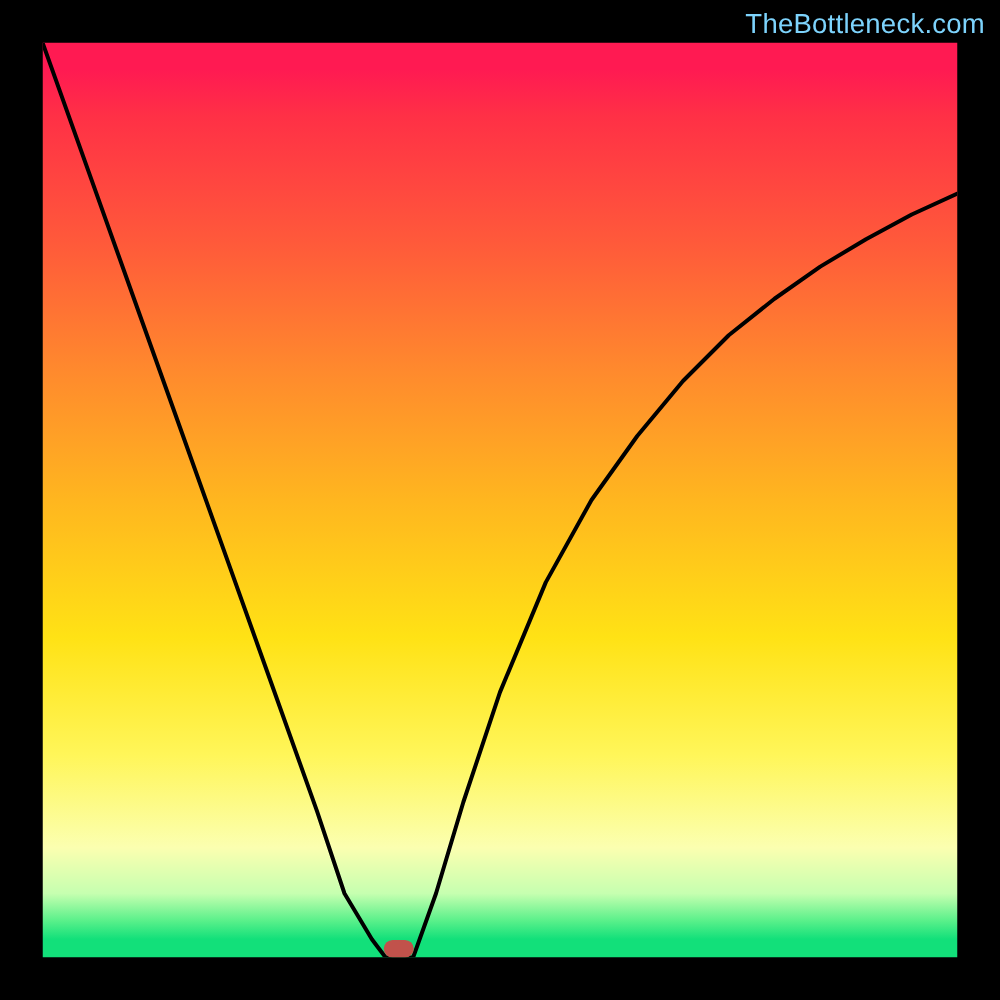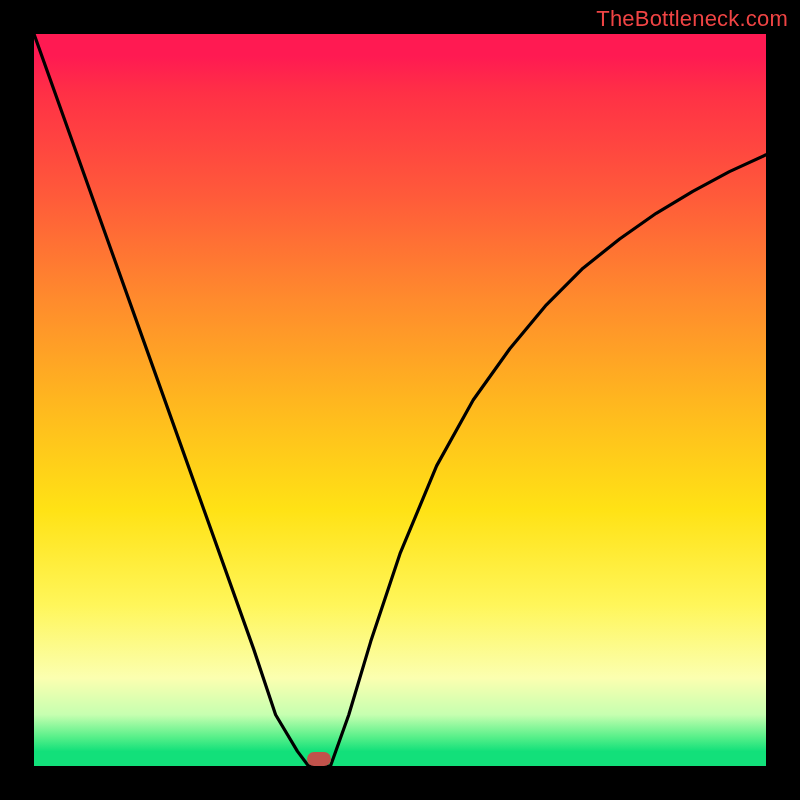--- a/index.html
+++ b/index.html
@@ -41,21 +41,21 @@
       #c6ffb0 93%,
       #59f08a 96%,
       #12e07a 98%,
       #12e07a 100%
     );
   }
   .watermark {
     position: absolute;
     top: 6px;
     right: 12px;
-    color: #ef4444;
+    color: #7dd3fc;
     font-size: 22px;
     font-weight: 500;
     letter-spacing: 0.2px;
   }
   svg.curve {
     position: absolute;
     inset: 0;
   }
   .marker {
     position: absolute;

